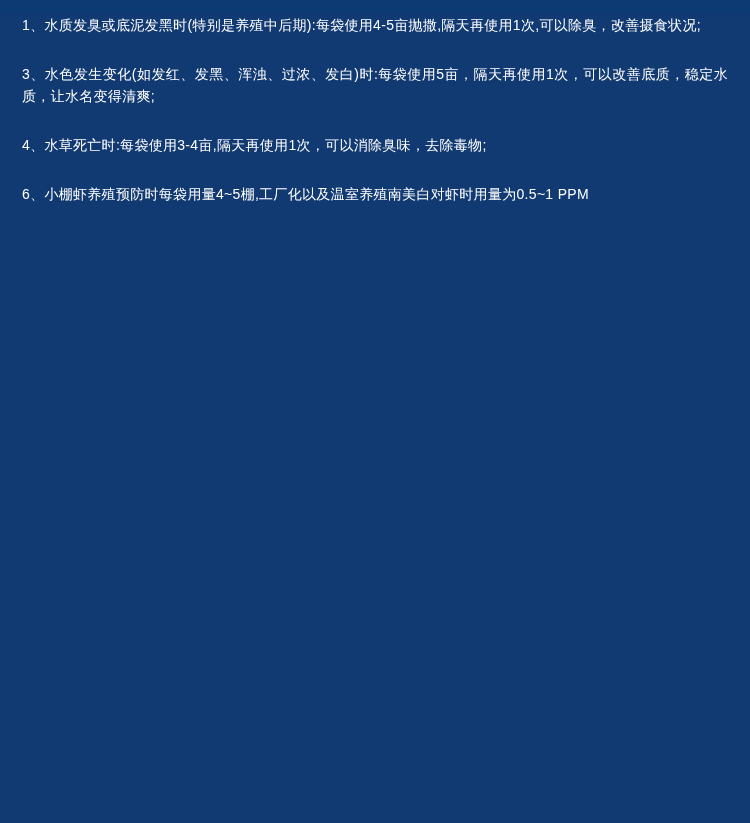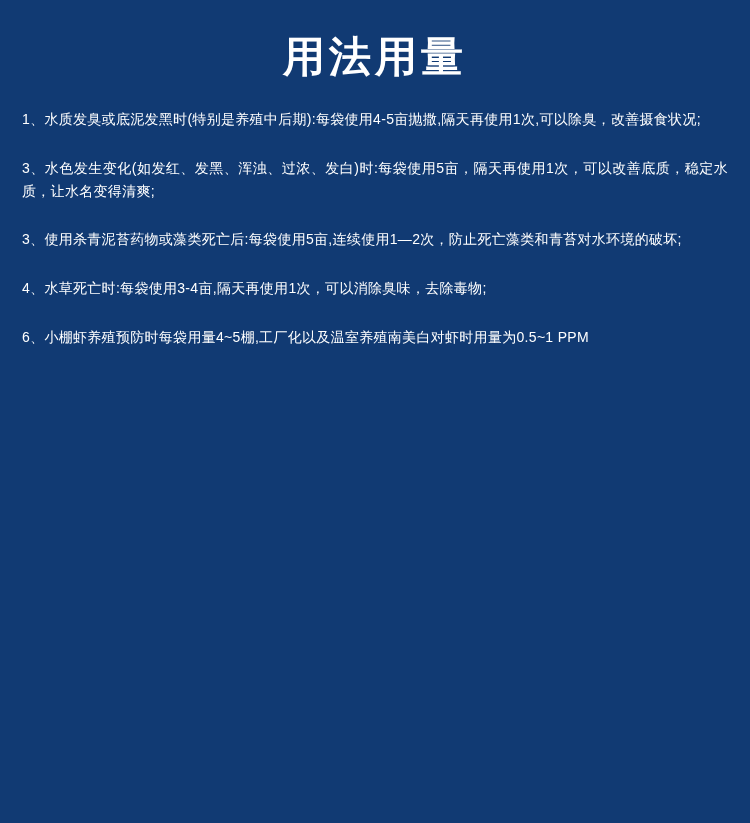--- a/index.html
+++ b/index.html
@@ -45,21 +45,19 @@
     word-break: break-all;
   }
   .item:last-child {
     margin-bottom: 8px;
   }
 </style>
 </head>
 <body>
 
 <div class="page">
-  <div class="title">用法用量</div>
   <div class="items">
     <p class="item">1、水质发臭或底泥发黑时(特别是养殖中后期):每袋使用4-5亩抛撒,隔天再使用1次,可以除臭，改善摄食状况;</p>
     <p class="item">3、水色发生变化(如发红、发黑、浑浊、过浓、发白)时:每袋使用5亩，隔天再使用1次，可以改善底质，稳定水质，让水名变得清爽;</p>
-    <p class="item">3、使用杀青泥苔药物或藻类死亡后:每袋使用5亩,连续使用1—2次，防止死亡藻类和青苔对水环境的破坏;</p>
     <p class="item">4、水草死亡时:每袋使用3-4亩,隔天再使用1次，可以消除臭味，去除毒物;</p>
     <p class="item">6、小棚虾养殖预防时每袋用量4~5棚,工厂化以及温室养殖南美白对虾时用量为0.5~1 PPM</p>
   </div>
 </div>
 
 </body></html>

